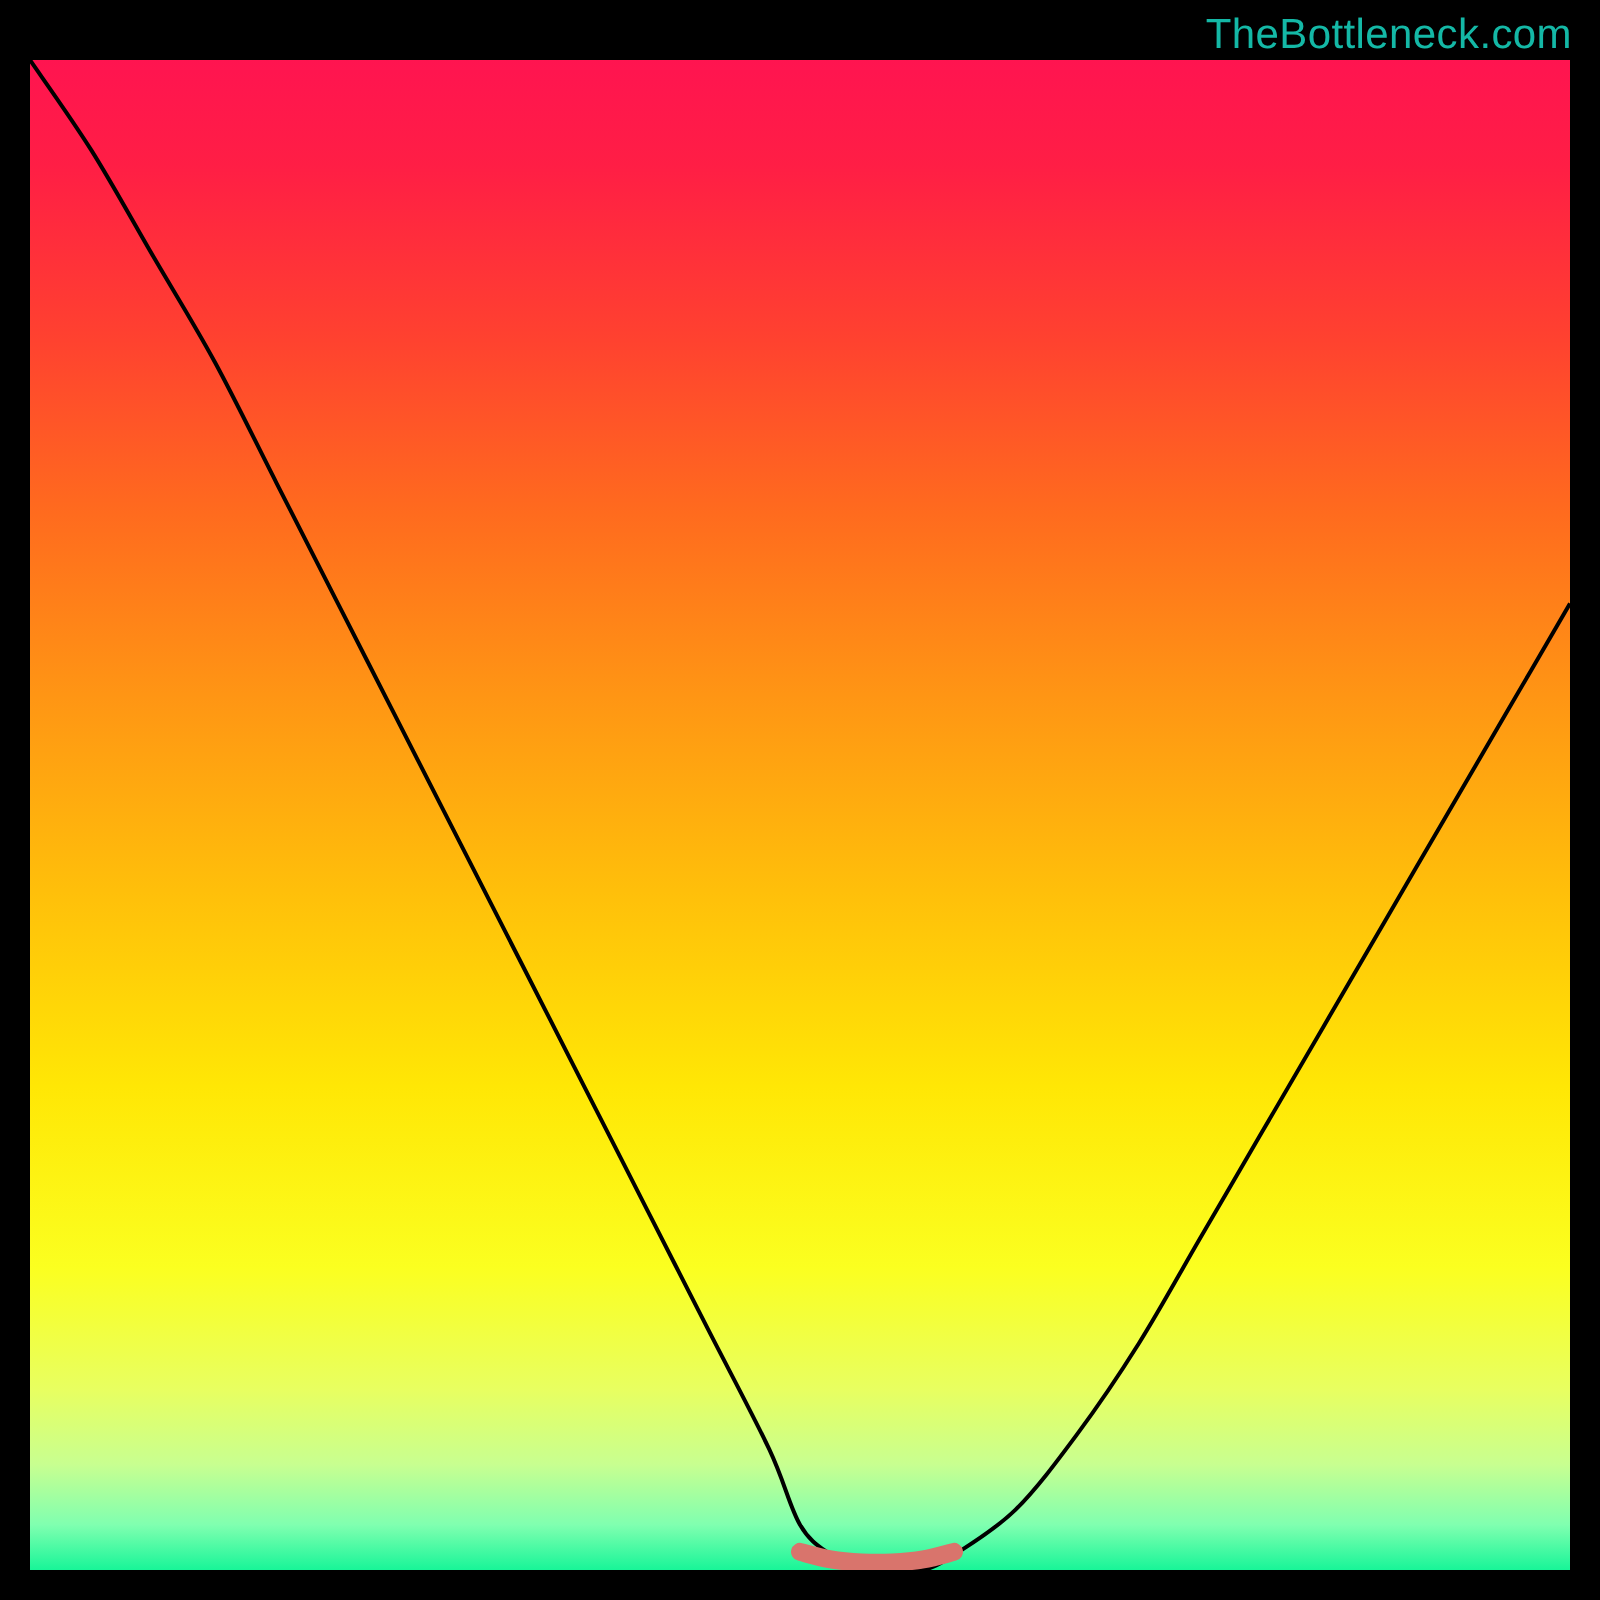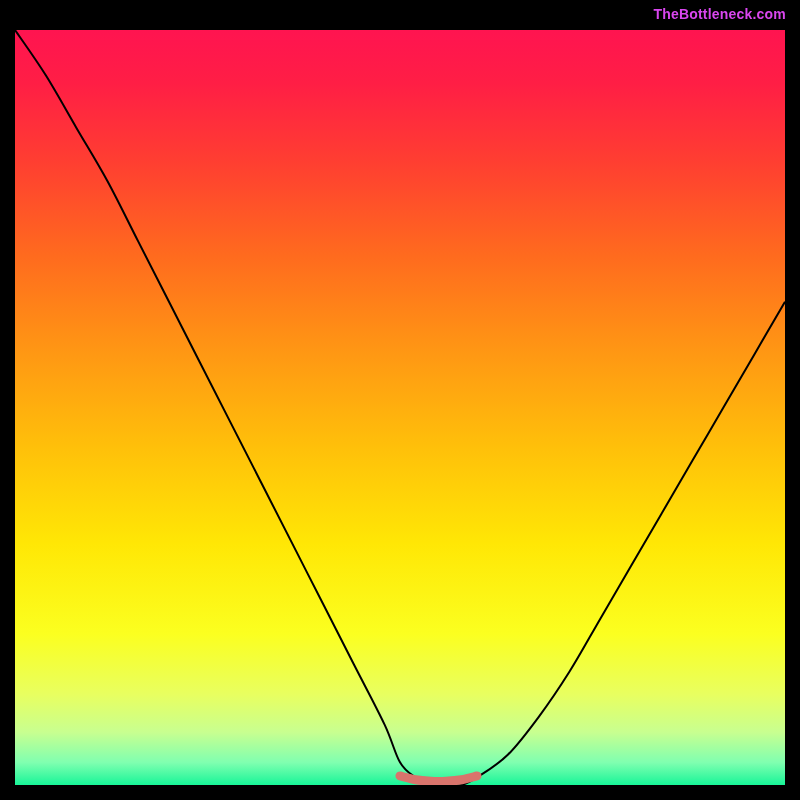--- a/index.html
+++ b/index.html
@@ -25,23 +25,23 @@
     height: 755px;
   }
   .gradient-bg {
     position: absolute;
     inset: 0;
   }
   .watermark {
     position: absolute;
     top: 6px;
     right: 14px;
-    color: #d946ef;
-    font-size: 14px;
-    font-weight: 700;
+    color: #14b8a6;
+    font-size: 21px;
+    font-weight: 400;
     letter-spacing: 0.2px;
   }
   svg { display: block; }
 </style>
 </head>
 <body>
 
 <div class="frame">
 
   <div class="watermark">TheBottleneck.com</div>

